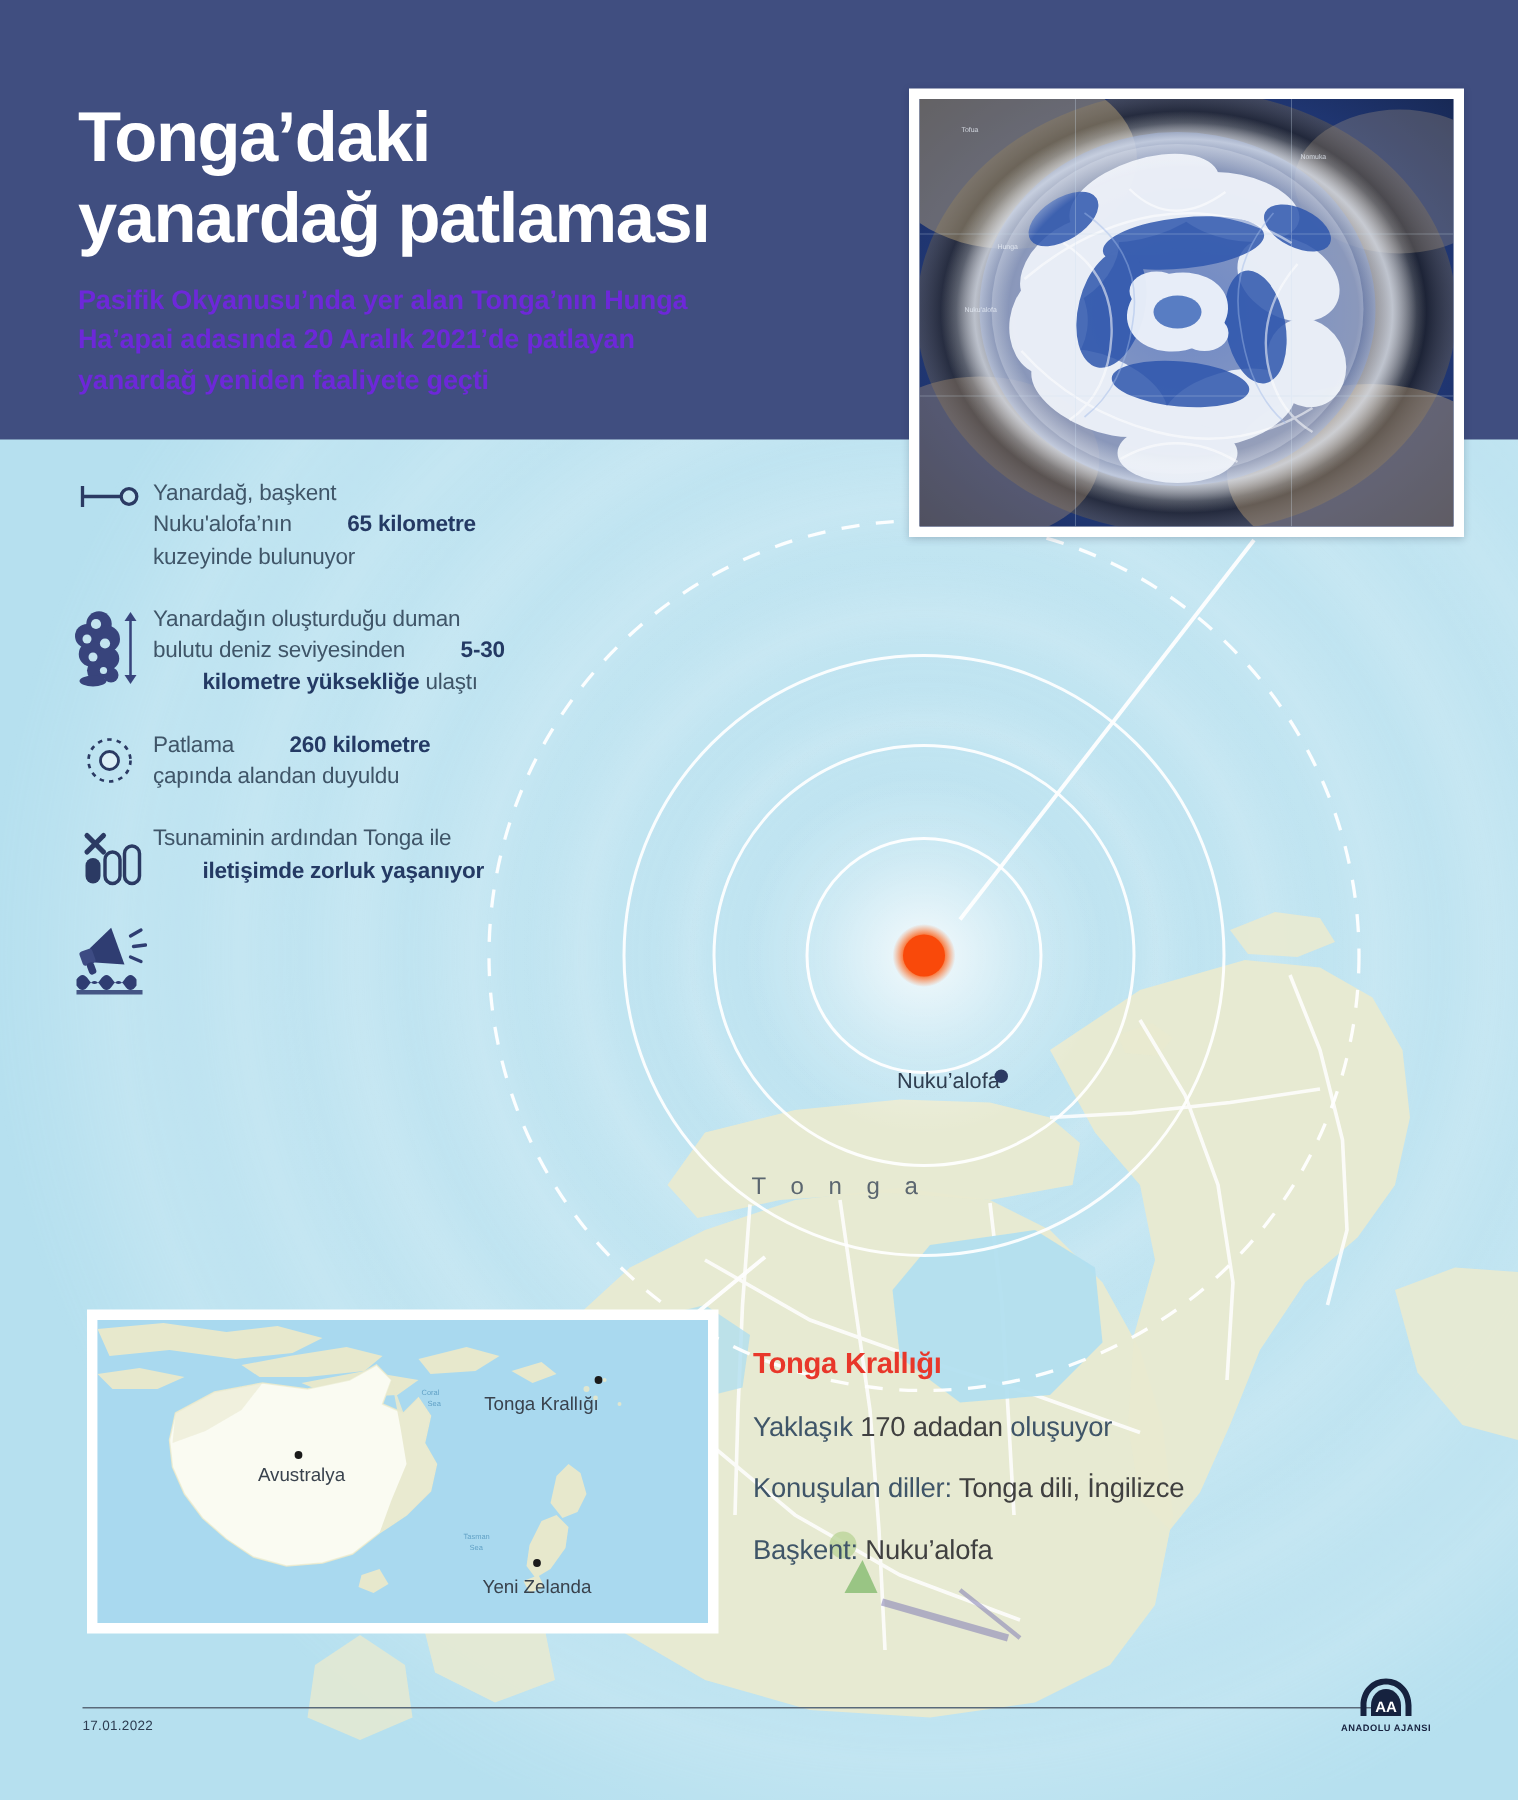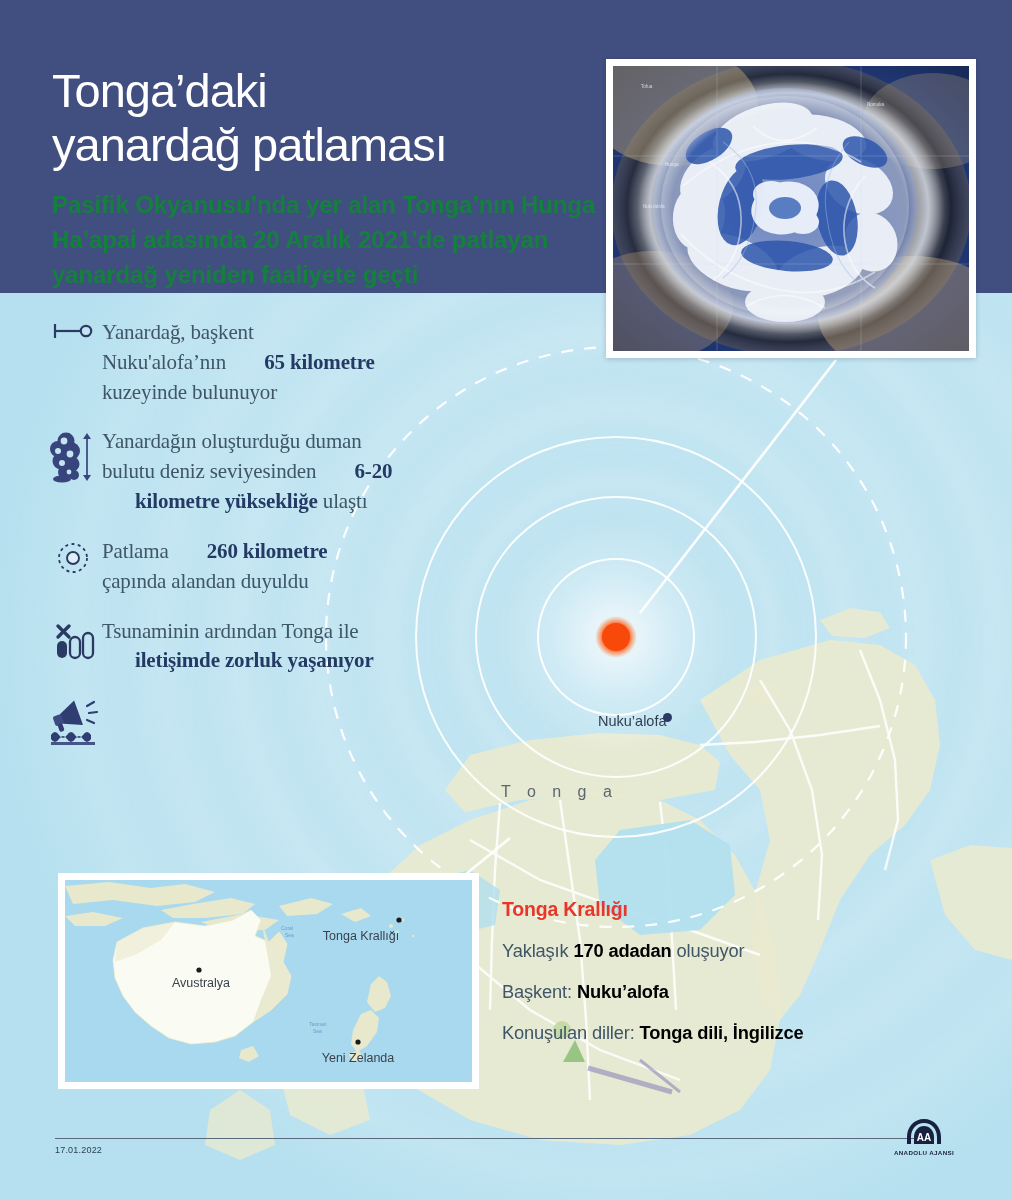--- a/index.html
+++ b/index.html
@@ -44,27 +44,27 @@
   .header-text {
     position: absolute;
     left: 52px; top: 64px;
     width: 545px;
     z-index: 7;
   }
   .headline {
     color: #ffffff;
     font-size: 47px;
     line-height: 1.14;
-    font-weight: normal;
+    font-weight: bold;
     letter-spacing: -1.0px;
     margin-bottom: 16px;
   }
   .subhead {
-    color: #15803d;
-    font-size: 24px;
+    color: #6d28d9;
+    font-size: 18px;
     line-height: 1.46;
     font-weight: bold;
     letter-spacing: -0.1px;
   }
 
   
   .photo-frame {
     position: absolute;
     left: 606px; top: 59px;
     width: 370px; height: 299px;
@@ -99,25 +99,24 @@
   .bullet-icon {
     width: 58px;
     min-width: 58px;
     padding-top: 2px;
     display: flex;
     justify-content: center;
     align-items: flex-start;
   }
   .bullet-text {
     color: #3f5568;
-    font-size: 21px;
+    font-size: 15px;
     line-height: 1.42;
     padding-top: 0px;
     letter-spacing: -0.15px;
-    font-family: Liberation Serif, serif;
   }
   .bullet-text b { color: #243a64; font-weight: bold; margin-left: 33px; }
 
   
   .inset-frame {
     position: absolute;
     left: 58px; top: 873px;
     width: 421px; height: 216px;
     background: #ffffff;
     padding: 7px;
@@ -145,21 +144,21 @@
     margin-bottom: 18px;
     letter-spacing: -0.2px;
   }
   .info-line {
     color: #3f5568;
     font-size: 18.3px;
     line-height: 1.3;
     margin-bottom: 17px;
     letter-spacing: -0.15px;
   }
-  .info-line b { color: #000000; font-weight: bold; }
+  .info-line b { color: #404040; font-weight: normal; }
 
   
   .footer-rule {
     position: absolute;
     left: 55px; top: 1138px;
     width: 872px; height: 1px;
     background: #5a6a7a;
     z-index: 6;
   }
   .footer-date {
@@ -465,21 +464,21 @@
             <circle cx="9" cy="22" r="3"></circle>
             <circle cx="21" cy="25" r="3.4"></circle>
             <circle cx="13" cy="34" r="3"></circle>
             <circle cx="20" cy="43" r="2.4"></circle>
           </g>
           <line x1="38" y1="7" x2="38" y2="49" stroke="#38447c" stroke-width="1.7"></line>
           <path d="M38,4 L34,10 L42,10 Z" fill="#38447c"></path>
           <path d="M38,52 L34,46 L42,46 Z" fill="#38447c"></path>
         </svg>
       </div>
-      <div class="bullet-text"><span>Yanardağın oluşturduğu duman</span><br><span>bulutu deniz seviyesinden </span><b>6-20</b><br><b>kilometre yüksekliğe</b><span> ulaştı</span></div>
+      <div class="bullet-text"><span>Yanardağın oluşturduğu duman</span><br><span>bulutu deniz seviyesinden </span><b>5-30</b><br><b>kilometre yüksekliğe</b><span> ulaştı</span></div>
     </div>
 
     <div class="bullet">
       <div class="bullet-icon">
         <svg width="38" height="38" viewBox="0 0 38 38">
           <circle cx="19" cy="19" r="14" fill="none" stroke="#2b3a63" stroke-width="1.8" stroke-dasharray="3 3.4"></circle>
           <circle cx="19" cy="19" r="6" fill="#ddeff7" stroke="#2b3a63" stroke-width="1.9"></circle>
         </svg>
       </div>
       <div class="bullet-text"><span>Patlama </span><b>260 kilometre</b><br><span>çapında alandan duyuldu</span></div>
@@ -584,22 +583,22 @@
           <text x="136" y="107" text-anchor="middle">Avustralya</text>
           <text x="293" y="182" text-anchor="middle">Yeni Zelanda</text>
         </g>
       </svg>
     </div>
   </div>
 
   <div class="info-panel">
     <div class="info-title">Tonga Krallığı</div>
     <div class="info-line"><span>Yaklaşık </span><b>170 adadan</b><span> oluşuyor</span></div>
+    <div class="info-line"><span>Konuşulan diller: </span><b>Tonga dili, İngilizce</b></div>
     <div class="info-line"><span>Başkent: </span><b>Nuku’alofa</b></div>
-    <div class="info-line"><span>Konuşulan diller: </span><b>Tonga dili, İngilizce</b></div>
   </div>
 
   <div class="footer-rule"></div>
   <div class="footer-date">17.01.2022</div>
   <div class="footer-logo">
     <svg width="40" height="30" viewBox="0 0 40 30" style="display:block;margin:0 auto;">
       <path d="M20,2 C10,2 3,10 3,20 L3,27 L7,27 L7,20 C7,12 12.5,6 20,6
                C27.5,6 33,12 33,20 L33,27 L37,27 L37,20 C37,10 30,2 20,2 Z" fill="#16223f"></path>
       <path d="M20,9 C14.5,9 10,13.8 10,20 L10,27 L30,27 L30,20 C30,13.8 25.5,9 20,9 Z" fill="#16223f"></path>
       <g fill="#ffffff" font-family="Liberation Sans, sans-serif" font-size="10" font-weight="bold">

